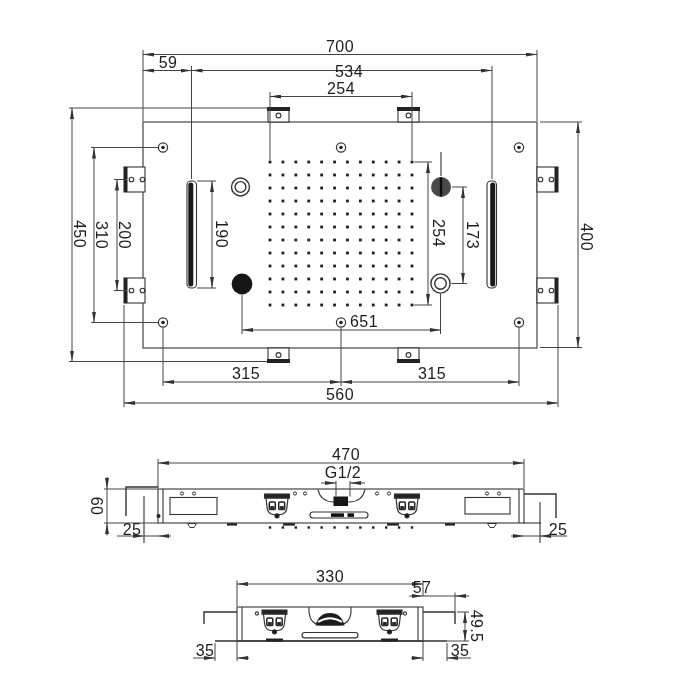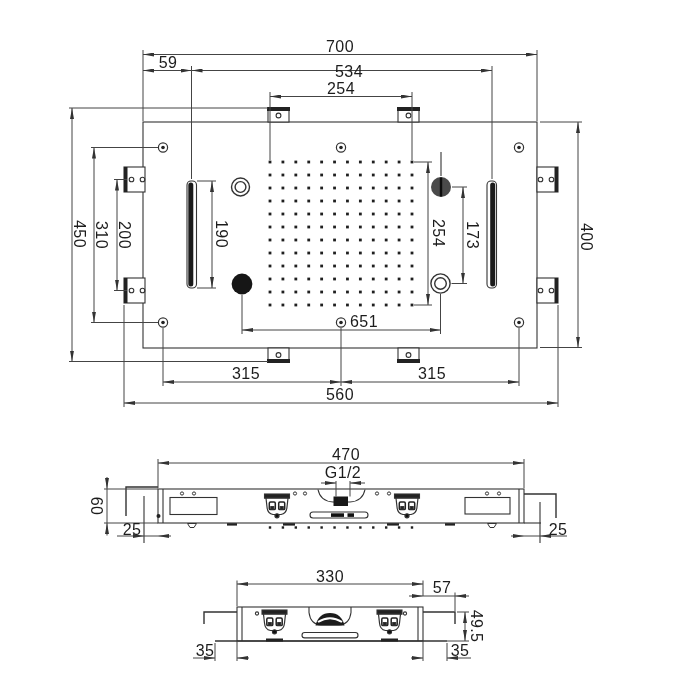--- a/index.html
+++ b/index.html
@@ -461,18 +461,18 @@
 <div class="dim" style="left:432px;top:374px">315</div>
 <div class="dim" style="left:340px;top:395px">560</div>
 
 <div class="dim" style="left:346px;top:455px">470</div>
 <div class="dim" style="left:343px;top:473px">G1/2</div>
 <div class="dim v" style="left:96px;top:506px">60</div>
 <div class="dim" style="left:132px;top:530px">25</div>
 <div class="dim" style="left:558px;top:530px">25</div>
 
 <div class="dim" style="left:330px;top:577px">330</div>
-<div class="dim" style="left:442px;top:588px">57</div>
+<div class="dim" style="left:422px;top:588px">57</div>
 <div class="dim v" style="left:476px;top:626px">49.5</div>
 <div class="dim" style="left:205px;top:651px">35</div>
 <div class="dim" style="left:460px;top:651px">35</div>
 
 </div>
 
 </body></html>

